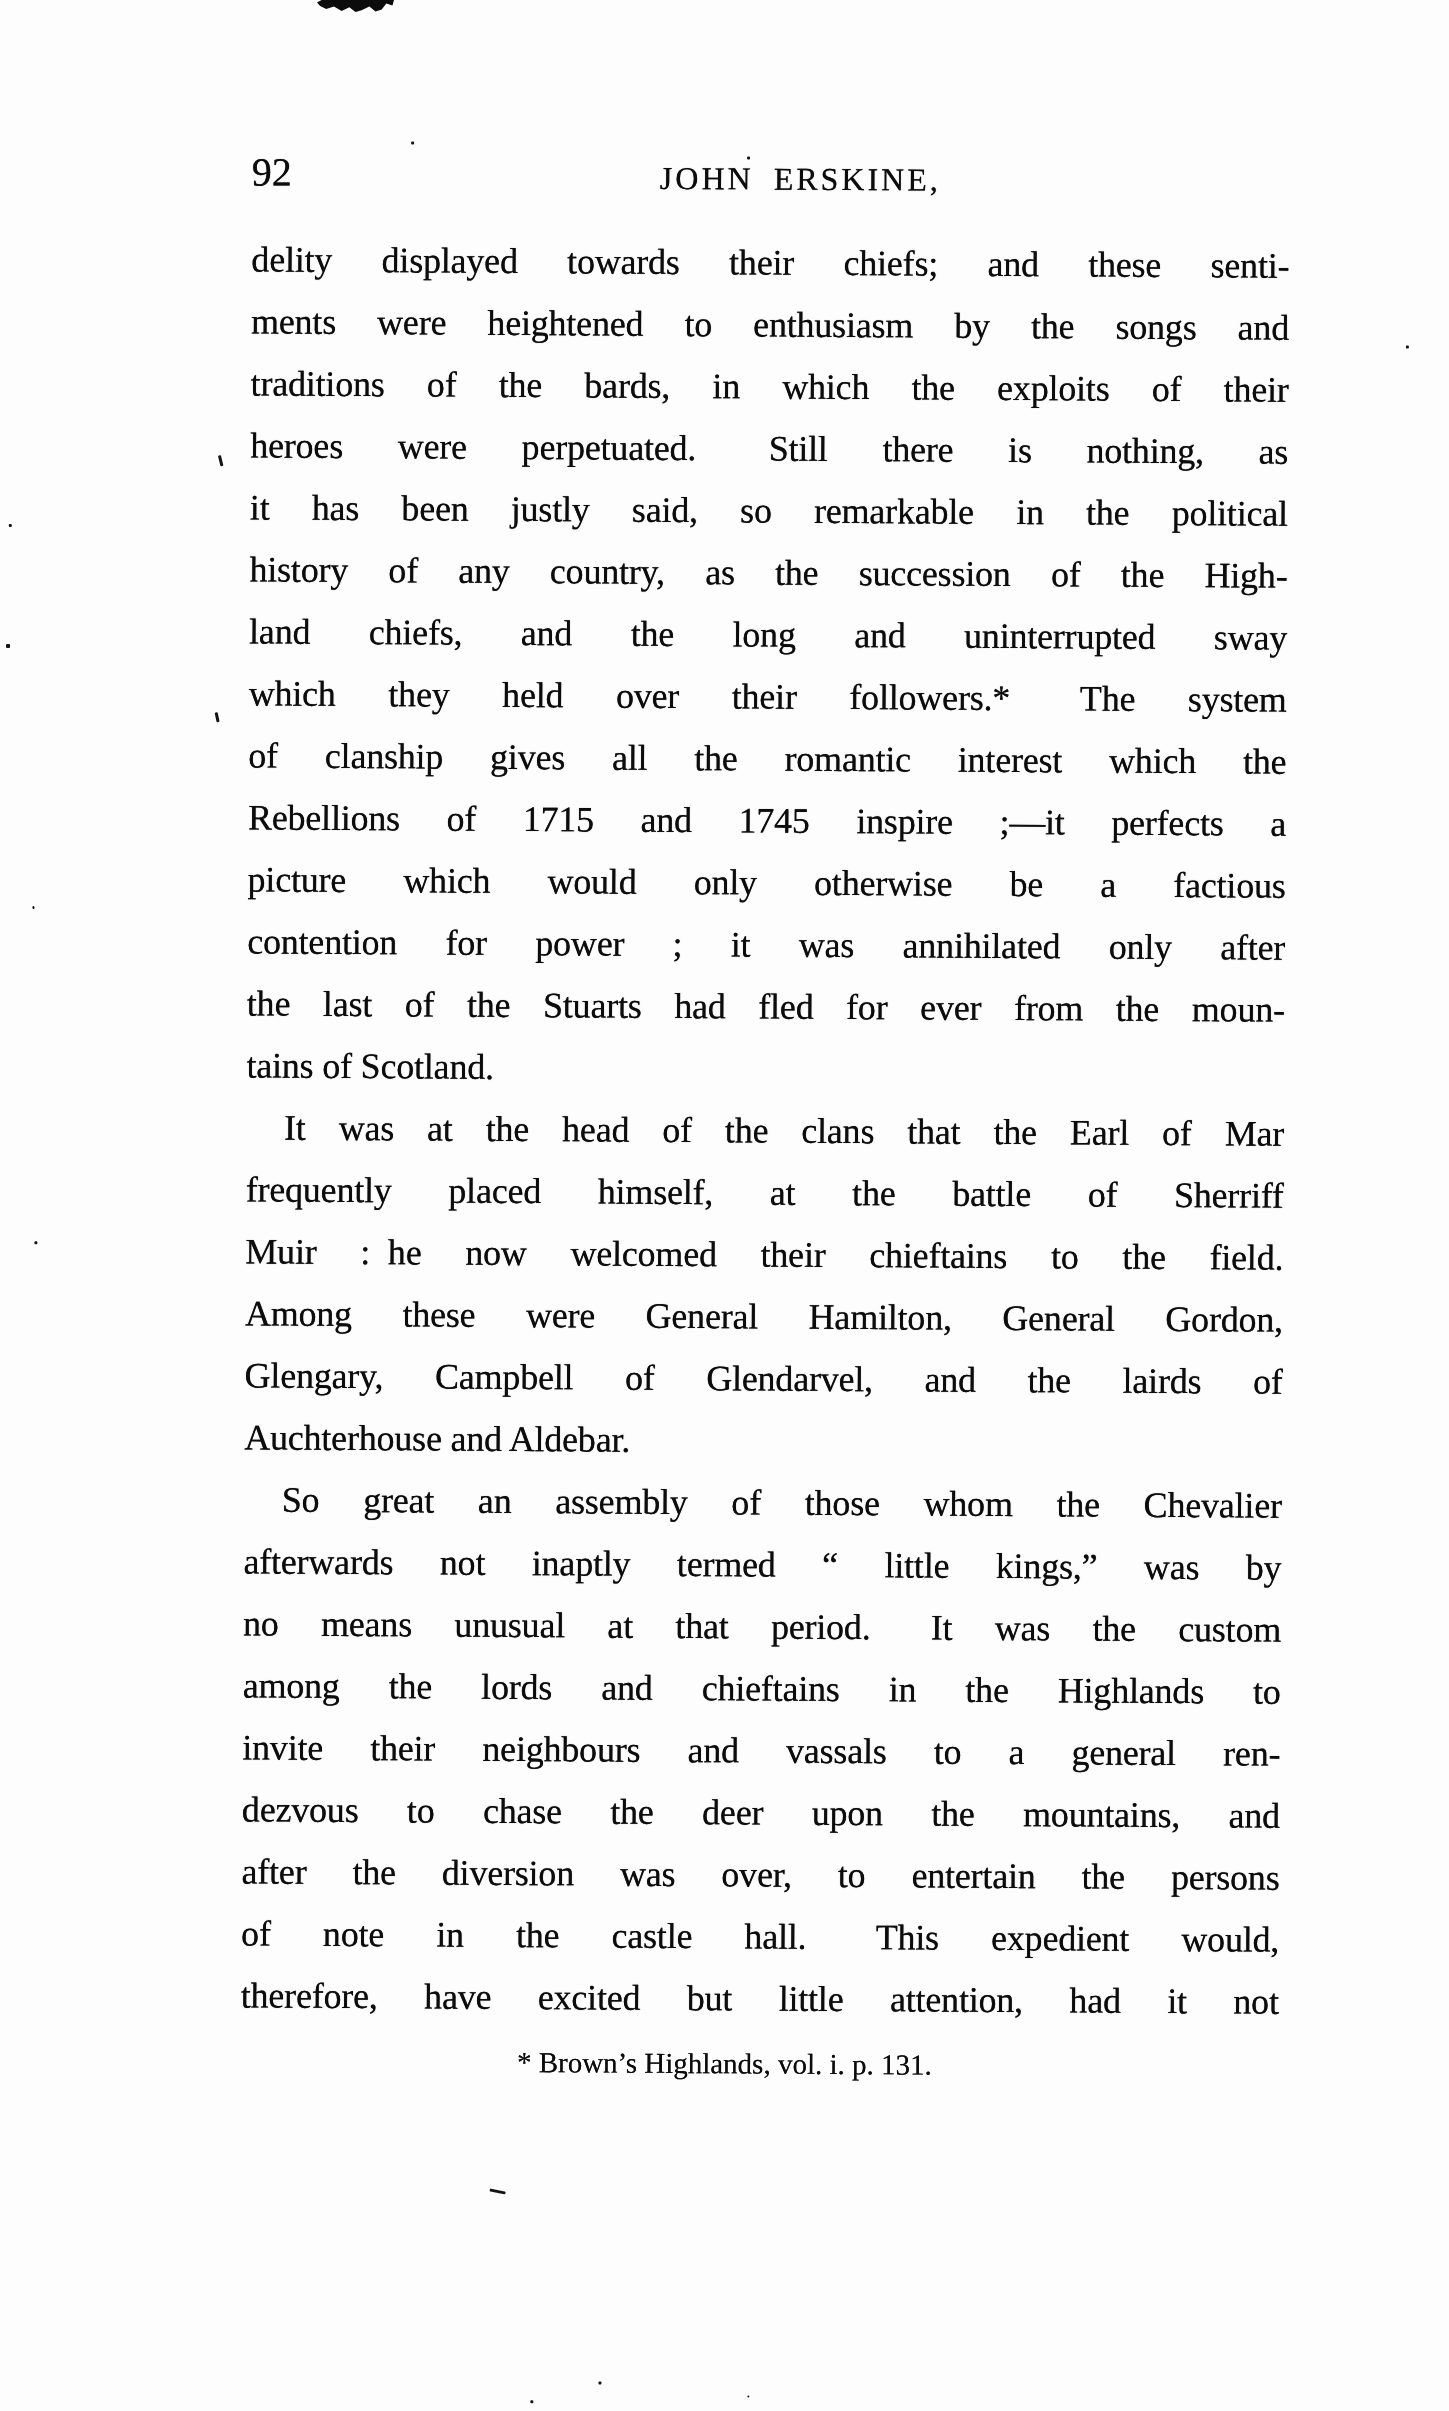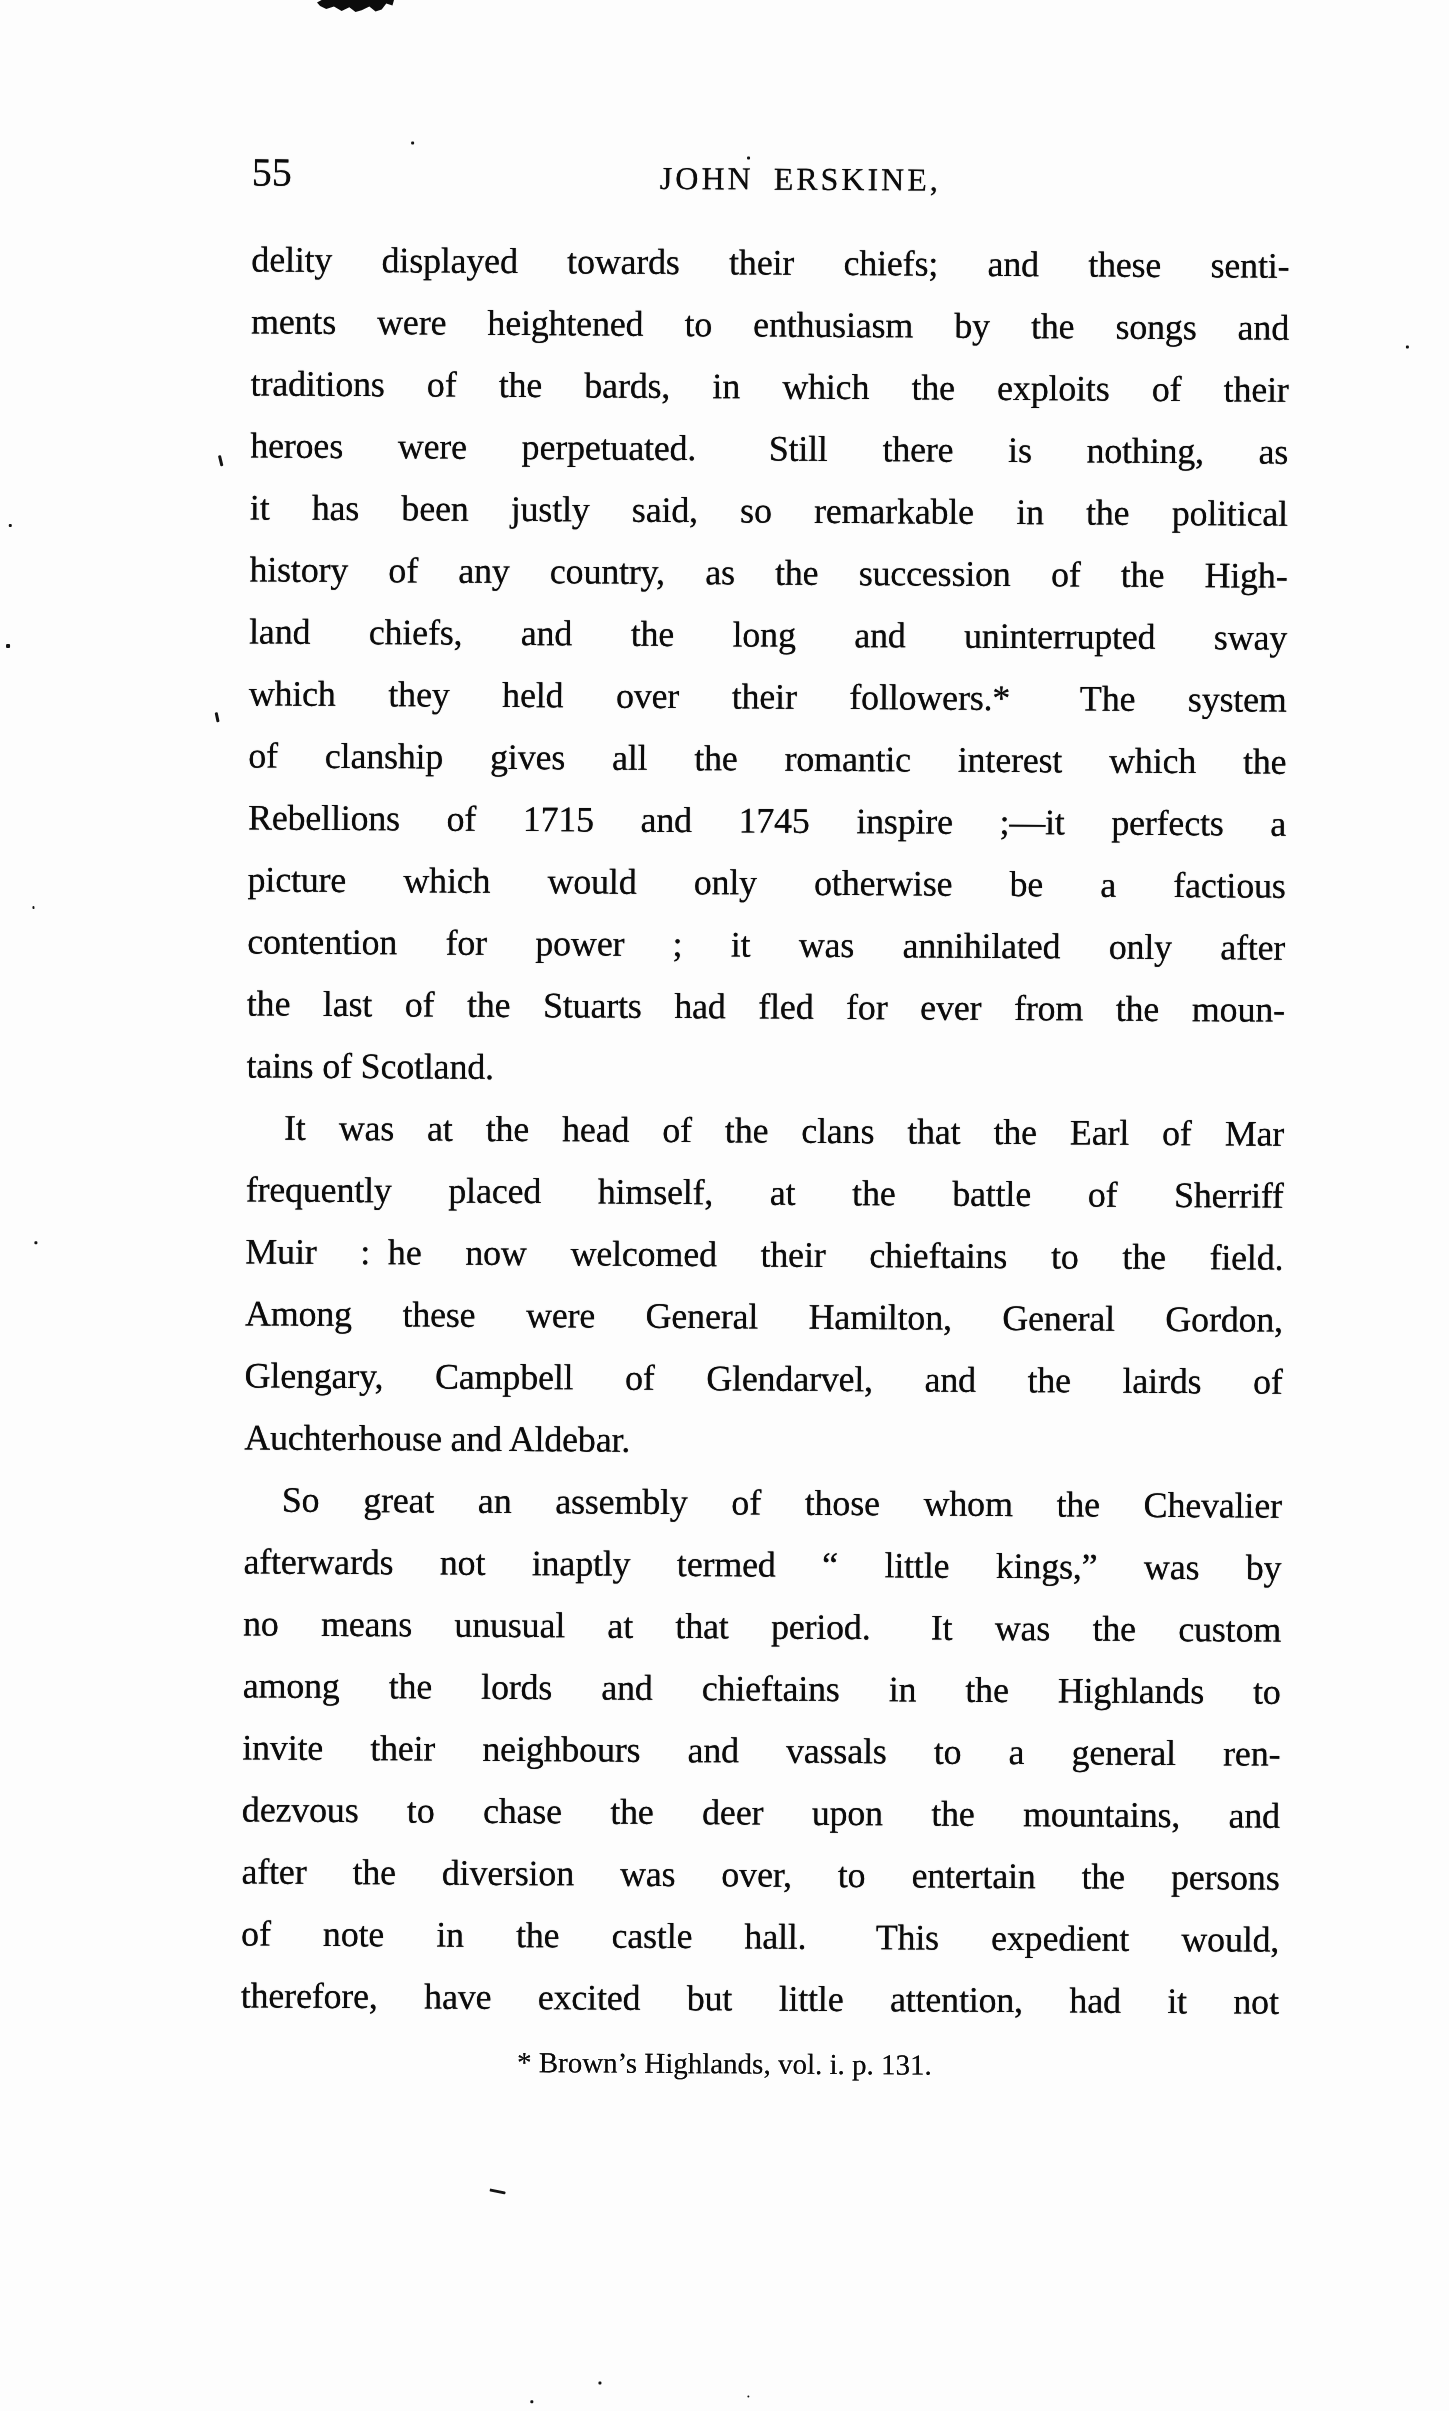--- a/index.html
+++ b/index.html
@@ -71,21 +71,21 @@
 </head>
 <body>
 
 <div id="page">
 
   <div id="top-smudge"></div>
 
   <div id="scan-rotate">
 
     <div id="running-head">
-      <span id="page-number">55</span>
+      <span id="page-number">92</span>
       <span id="running-title">JOHN ERSKINE,</span>
     </div>
 
     <div id="body-text">
         <div class="paragraph">
           <div class="line">delity displayed towards their chiefs; and these senti-</div>
           <div class="line">ments were heightened to enthusiasm by the songs and</div>
           <div class="line">traditions of the bards, in which the exploits of their</div>
           <div class="line">heroes were perpetuated.  Still there is nothing, as</div>
           <div class="line">it has been justly said, so remarkable in the political</div>

